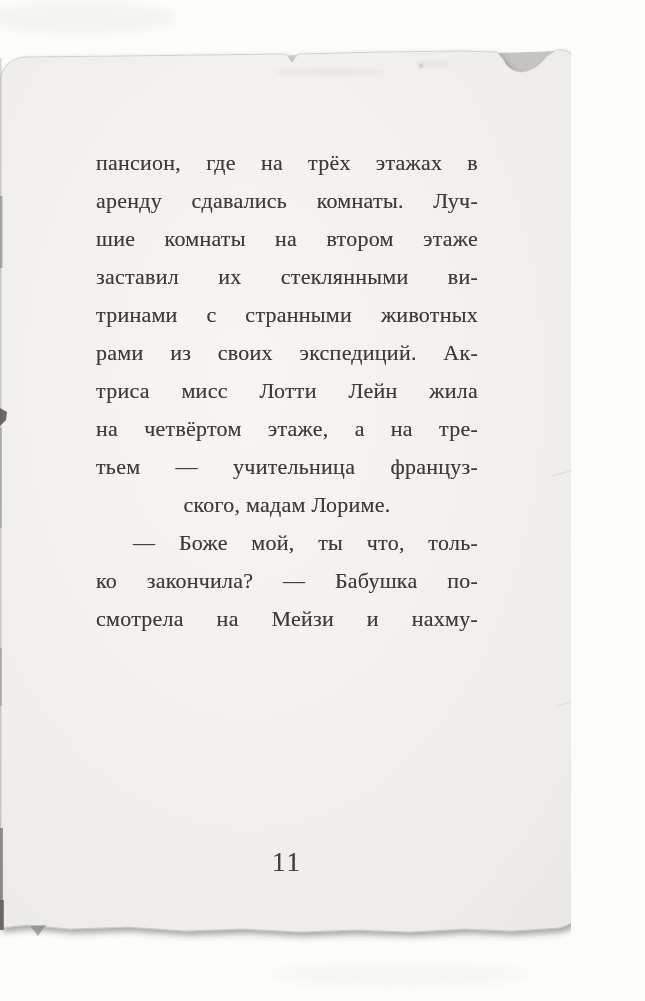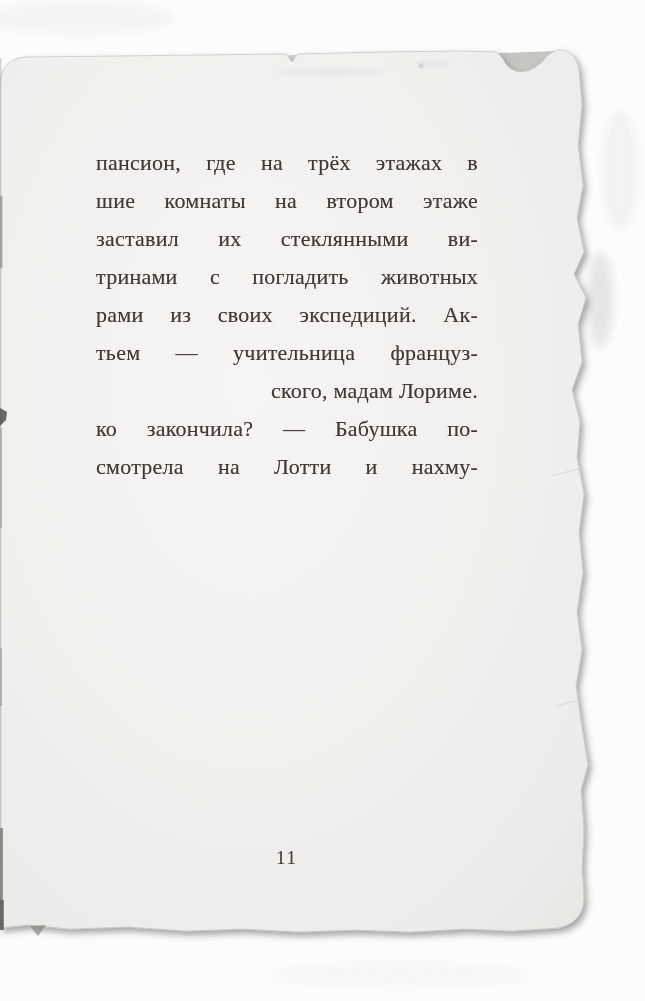--- a/index.html
+++ b/index.html
@@ -1,18 +1,18 @@
 <!DOCTYPE html>
 <html><head>
 <meta charset="utf-8">
 <style>
   html, body { margin: 0; padding: 0; background: #fcfcfb; }
   .stage {
     position: relative;
-    width: 645px;
+    width: 571px;
     height: 1001px;
     background: #84cc16;
     overflow: hidden;
     font-family: "Liberation Serif", serif;
   }
   .paper-art { position: absolute; inset: 0; }
   .text-block {
     position: absolute;
     left: 96px;
     top: 144px;
@@ -20,33 +20,33 @@
     font-size: 22px;
     color: #3e3a35;
     letter-spacing: 0.25px;
     text-shadow: 0 0 0.6px rgba(62,58,53,0.5);
   }
   .line {
     height: 38px;
     line-height: 38px;
     overflow: hidden;
     margin: 0;
-    text-align: right;
+    text-align: center;
     white-space: normal;
   }
   .line.j { text-align: justify; text-justify: inter-word; }
   .line.j::after { content: ""; display: inline-block; width: 100%; height: 0; }
   .line.indent { text-indent: 37px; }
   .page-number {
     position: absolute;
     left: 96px;
     top: 849px;
     width: 382px;
     text-align: center;
-    font-size: 18px;
+    font-size: 27px;
     line-height: 1;
     letter-spacing: 2px;
     color: #44403c;
     text-shadow: 0 0 0.5px rgba(62,58,53,0.5);
   }
 </style>
 </head>
 <body>
 
 <div class="stage">
@@ -117,25 +117,29 @@
       <rect x="0" y="648" width="2" height="58" fill="#8e8d88" opacity="0.5"></rect>
       <rect x="0" y="828" width="3" height="102" fill="#6f6d68" opacity="0.7"></rect>
       <rect x="0" y="900" width="4" height="30" fill="#5a5853" opacity="0.7"></rect>
     </g>
 
     <path d="M 30,926 L 46,925 L 38,936 Z" fill="#807f7a" opacity="0.65"></path>
   </svg>
 
   <main class="text-block">
     <p class="line j">пансион, где на трёх этажах в</p>
+    <p class="line j">аренду сдавались комнаты. Луч-</p>
     <p class="line j">шие комнаты на втором этаже</p>
     <p class="line j">заставил их стеклянными ви-</p>
-    <p class="line j">тринами с погладить животных</p>
+    <p class="line j">тринами с странными животных</p>
     <p class="line j">рами из своих экспедиций. Ак-</p>
+    <p class="line j">триса мисс Лотти Лейн жила</p>
+    <p class="line j">на четвёртом этаже, а на тре-</p>
     <p class="line j">тьем — учительница француз-</p>
     <p class="line">ского, мадам Лориме.</p>
+    <p class="line j indent">— Боже мой, ты что, толь-</p>
     <p class="line j">ко закончила? — Бабушка по-</p>
-    <p class="line j">смотрела на Лотти и нахму-</p>
+    <p class="line j">смотрела на Мейзи и нахму-</p>
   </main>
 
   <div class="page-number">11</div>
 
 </div>
 
 </body></html>

